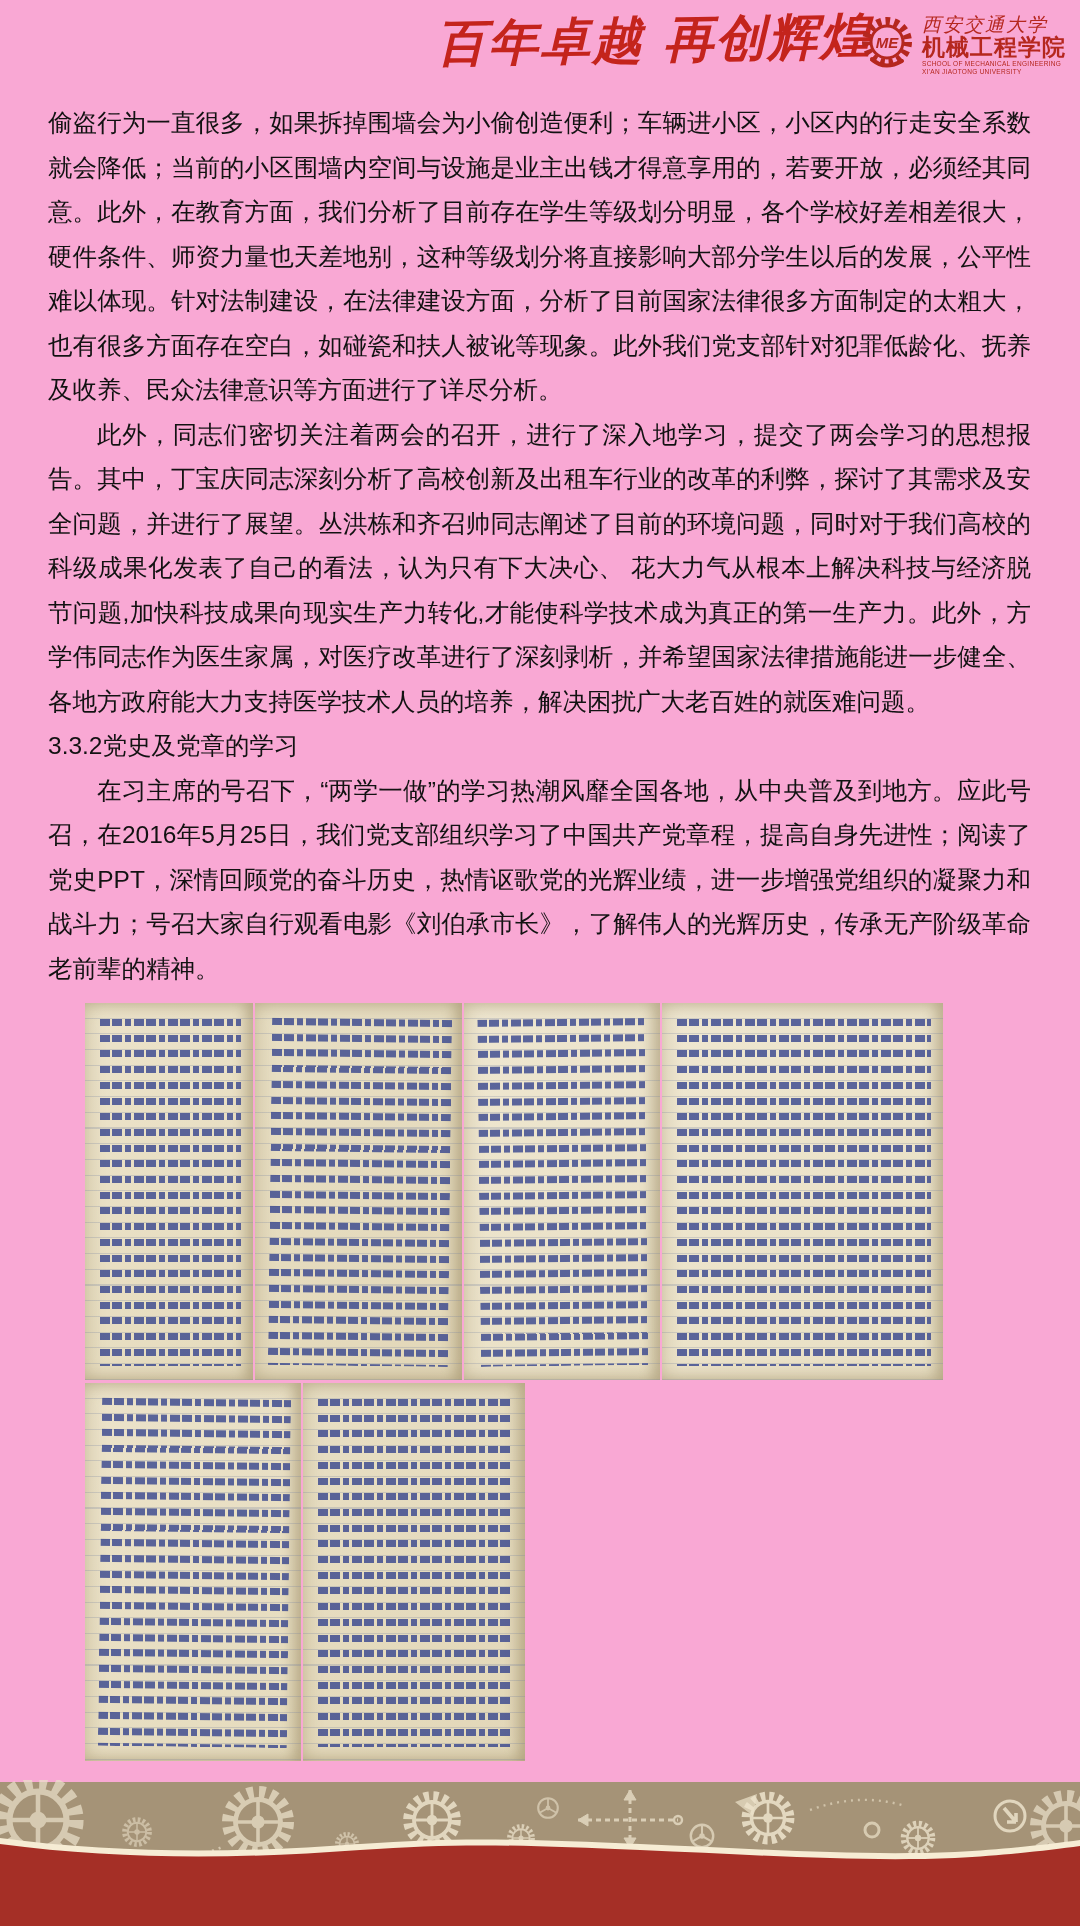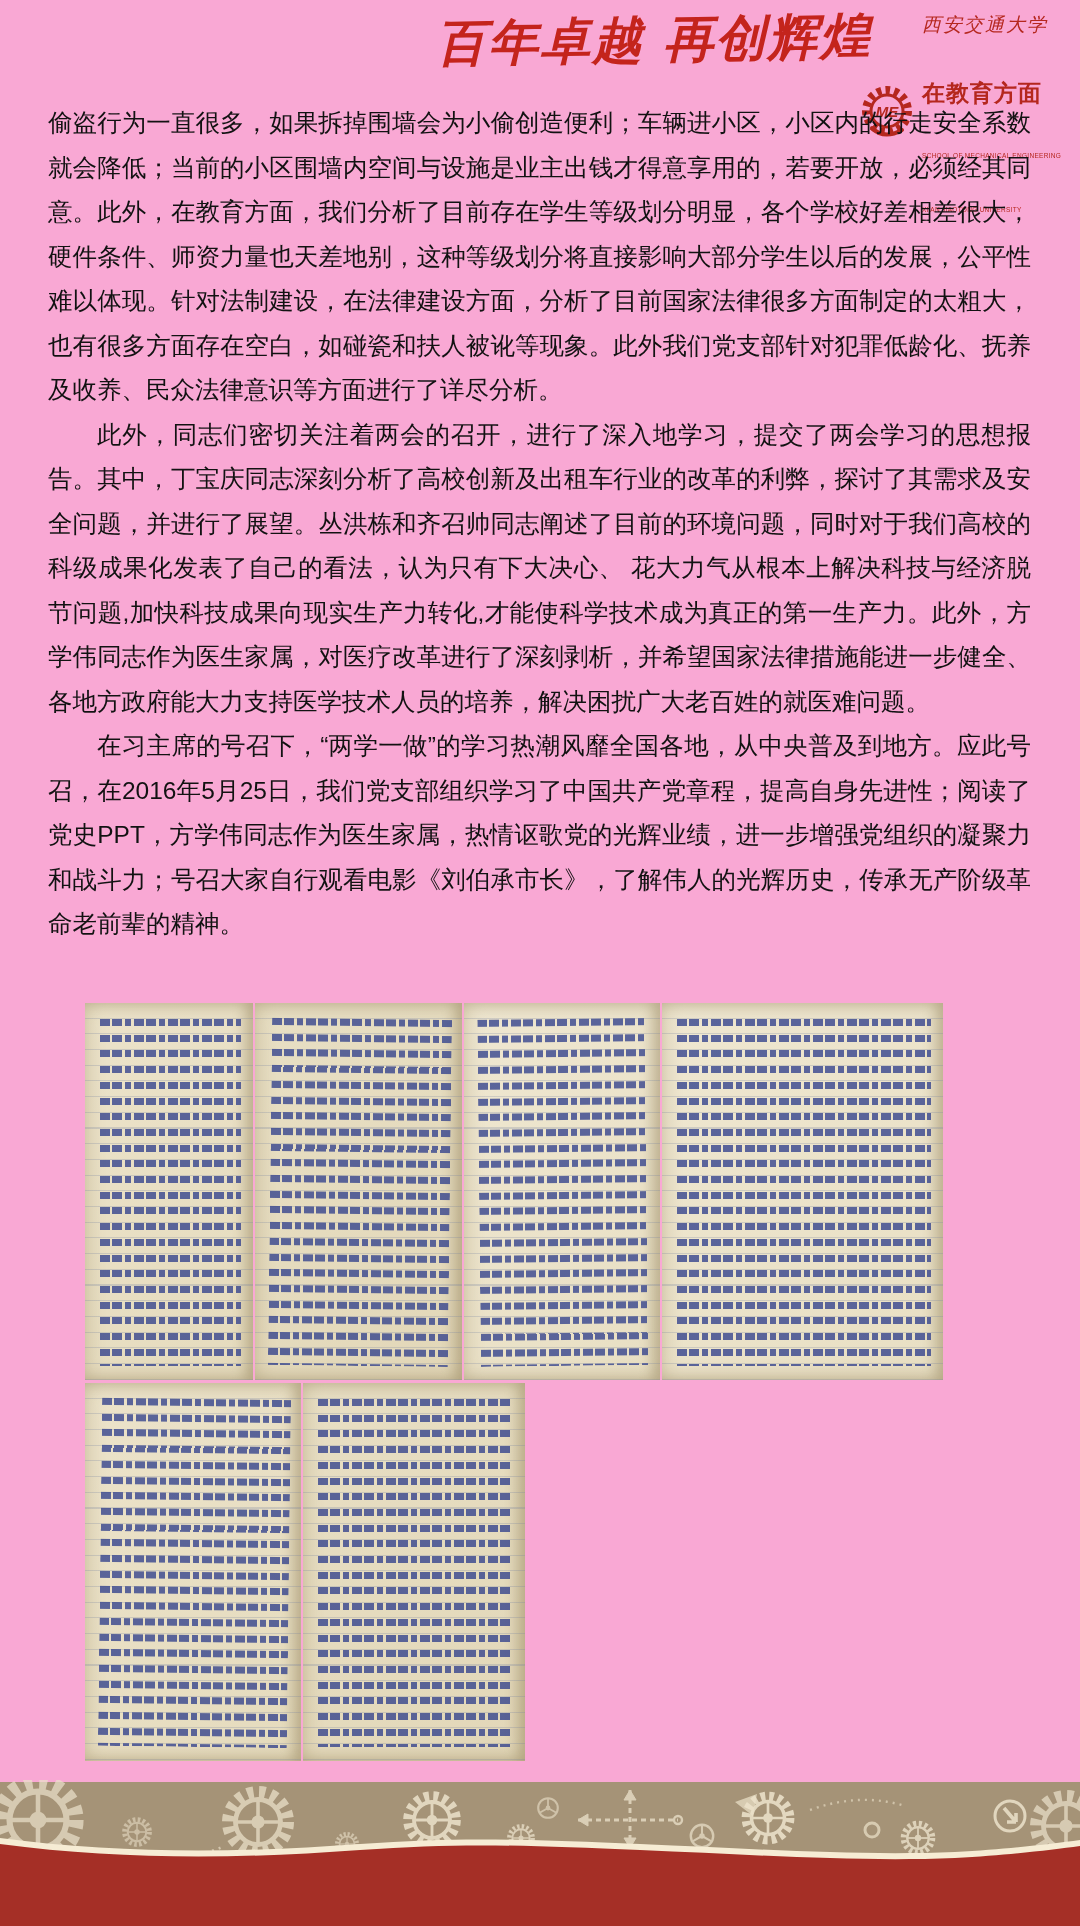--- a/index.html
+++ b/index.html
@@ -9,21 +9,21 @@
   }
   
   .hdr{position:absolute;top:0;left:0;right:0;height:96px;}
   .slogan{
     position:absolute;left:436px;top:10px;width:430px;
     font-family:"DejaVu Serif",serif;font-style:italic;font-weight:bold;
     font-size:50px;line-height:60px;color:#c4241c;letter-spacing:2px;
     transform:rotate(-1deg);white-space:nowrap;
   }
   .logo{position:absolute;left:858px;top:14px;display:flex;align-items:center;gap:6px;}
-  .logo-txt{display:flex;flex-direction:column;color:#b5271e;gap:46px;}
+  .logo-txt{display:flex;flex-direction:column;color:#b5271e;}
   .logo-cn1{font-family:"DejaVu Serif",serif;font-style:italic;font-size:19px;line-height:21px;letter-spacing:2px;}
   .logo-cn2{font-weight:bold;font-size:23px;line-height:25px;letter-spacing:1px;}
   .logo-en{font-size:6.5px;line-height:8px;letter-spacing:.3px;white-space:nowrap;}
   
   .content{
     position:absolute;top:101px;left:0;right:5px;padding:0 44px 0 48px;
     font-size:24.5px;line-height:44.5px;color:#121212;text-align:justify;
   }
   .content p,.content h3{margin:0;padding:0;font-weight:normal;font-size:24.5px;line-height:44.5px;}
   .indent{text-indent:2em;}
@@ -57,31 +57,32 @@
       <svg width="58" height="60" viewBox="0 0 58 60">
         <g stroke="#b5271e" fill="none">
           <circle cx="29" cy="27" r="21" stroke-width="8" stroke-dasharray="4.6 4.2"></circle>
           <circle cx="29" cy="27" r="16" stroke-width="3"></circle>
           <path d="M14,44 Q26,56 44,46" stroke-width="4" stroke-linecap="round"></path>
         </g>
         <text x="29" y="33" text-anchor="middle" font-size="15" font-style="italic" font-weight="bold" fill="#b5271e">ME</text>
       </svg>
       <div class="logo-txt">
         <span class="logo-cn1">西安交通大学</span>
-        <span class="logo-cn2">在教育方面</span>
+        <span class="logo-cn2">机械工程学院</span>
         <span class="logo-en">SCHOOL OF MECHANICAL ENGINEERING</span>
         <span class="logo-en">XI'AN JIAOTONG UNIVERSITY</span>
       </div>
     </div>
   </div>
 
   <div class="content">
     <p>偷盗行为一直很多，如果拆掉围墙会为小偷创造便利；车辆进小区，小区内的行走安全系数就会降低；当前的小区围墙内空间与设施是业主出钱才得意享用的，若要开放，必须经其同意。此外，在教育方面，我们分析了目前存在学生等级划分明显，各个学校好差相差很大，硬件条件、师资力量也天差地别，这种等级划分将直接影响大部分学生以后的发展，公平性难以体现。针对法制建设，在法律建设方面，分析了目前国家法律很多方面制定的太粗大，也有很多方面存在空白，如碰瓷和扶人被讹等现象。此外我们党支部针对犯罪低龄化、抚养及收养、民众法律意识等方面进行了详尽分析。</p>
     <p class="indent">此外，同志们密切关注着两会的召开，进行了深入地学习，提交了两会学习的思想报告。其中，丁宝庆同志深刻分析了高校创新及出租车行业的改革的利弊，探讨了其需求及安全问题，并进行了展望。丛洪栋和齐召帅同志阐述了目前的环境问题，同时对于我们高校的科级成果化发表了自己的看法，认为只有下大决心、 花大力气从根本上解决科技与经济脱节问题,加快科技成果向现实生产力转化,才能使科学技术成为真正的第一生产力。此外，方学伟同志作为医生家属，对医疗改革进行了深刻剥析，并希望国家法律措施能进一步健全、各地方政府能大力支持医学技术人员的培养，解决困扰广大老百姓的就医难问题。</p>
-    <p class="indent">在习主席的号召下，“两学一做”的学习热潮风靡全国各地，从中央普及到地方。应此号召，在2016年5月25日，我们党支部组织学习了中国共产党章程，提高自身先进性；阅读了党史PPT，方学伟同志作为医生家属，热情讴歌党的光辉业绩，进一步增强党组织的凝聚力和战斗力；号召大家自行观看电影《刘伯承市长》，了解伟人的光辉历史，传承无产阶级革命老前辈的精神。</p>
+    <h3>3.3.2党史及党章的学习</h3>
+    <p class="indent">在习主席的号召下，“两学一做”的学习热潮风靡全国各地，从中央普及到地方。应此号召，在2016年5月25日，我们党支部组织学习了中国共产党章程，提高自身先进性；阅读了党史PPT，深情回顾党的奋斗历史，热情讴歌党的光辉业绩，进一步增强党组织的凝聚力和战斗力；号召大家自行观看电影《刘伯承市长》，了解伟人的光辉历史，传承无产阶级革命老前辈的精神。</p>
   </div>
 
   <div class="collage" title="手写学习笔记照片拼贴：六页横线笔记本纸，蓝色钢笔字">
     <div class="ph t1" style="left:0;   top:0;   width:168px;height:377px;">
         <div class="lines"></div>
         <div class="ink"></div>
       </div>
     <div class="ph t3 tiltA" style="left:170px;top:0;  width:207px;height:377px;">
         <div class="lines"></div>
         <div class="ink"></div>

